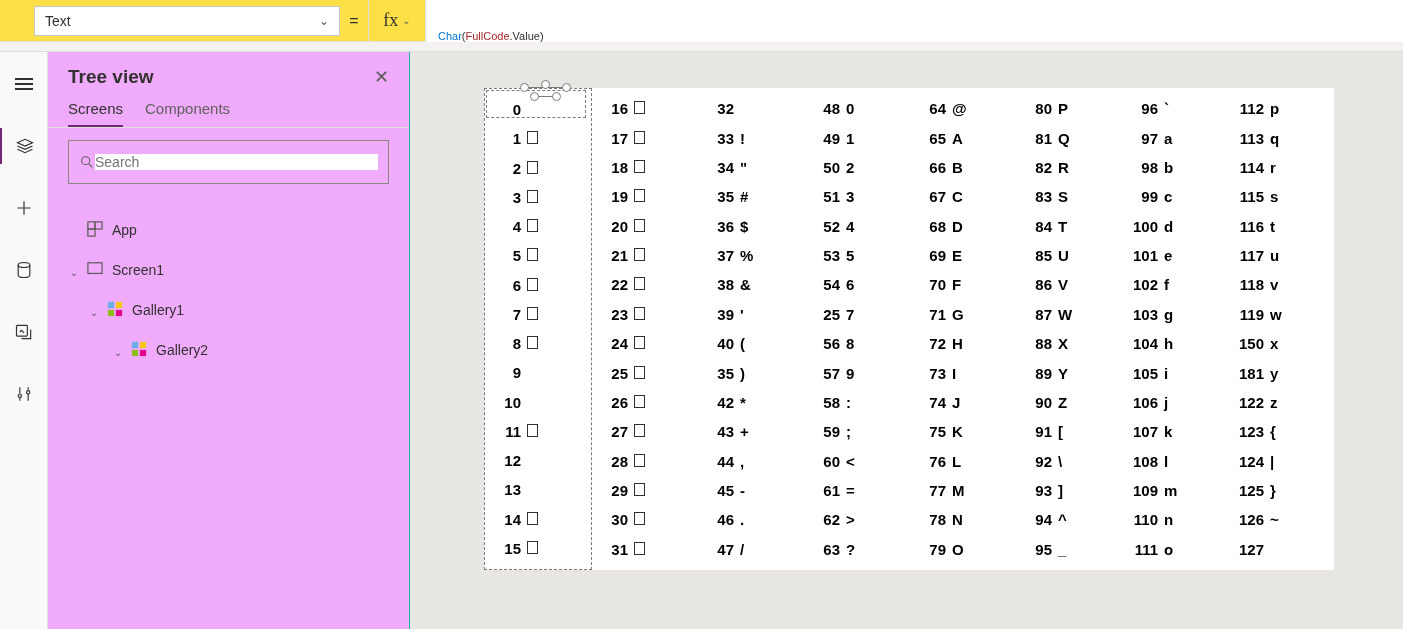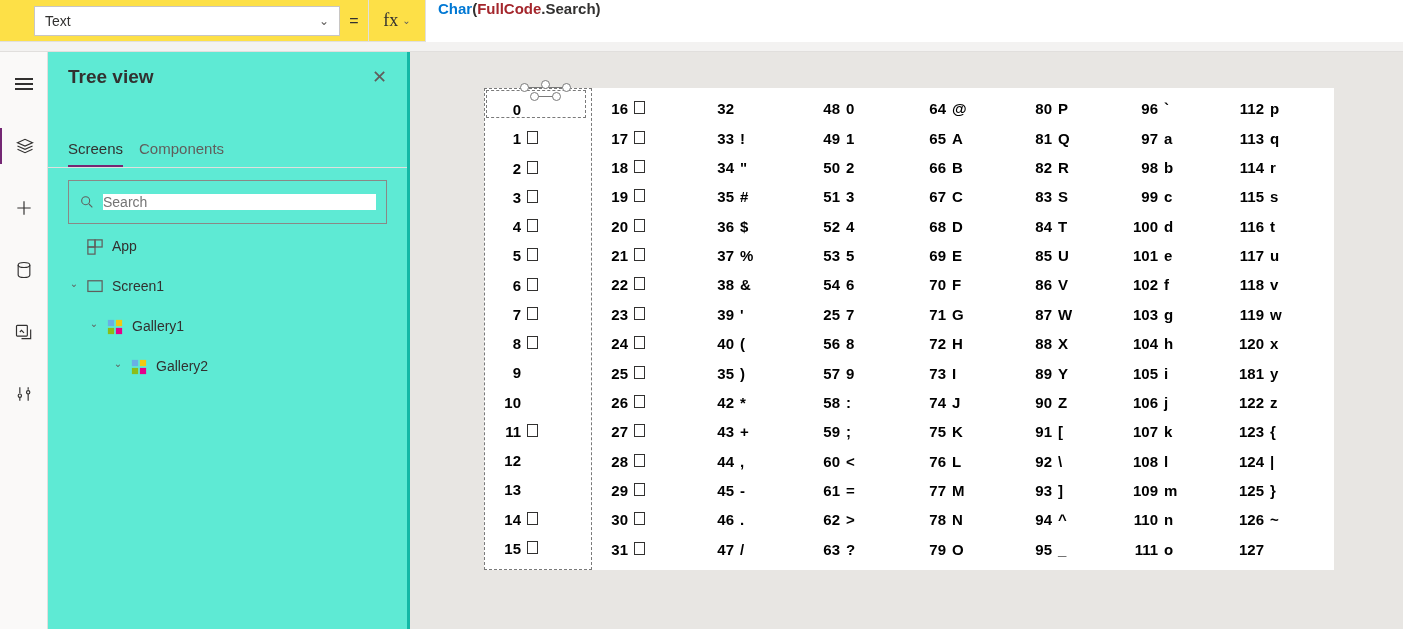--- a/index.html
+++ b/index.html
@@ -6,52 +6,52 @@
   html, body { width: 1403px; height: 629px; overflow: hidden; background: #faf9f8; }
 
   
   .formula-row { display:flex; align-items:center; height:42px; border-bottom:1px solid #e1dfdd; background:#fde047; }
   .prop-select { margin-left:34px; width:306px; height:30px; border:1px solid #c8c6c4; display:flex; align-items:center; justify-content:space-between; padding:0 10px; font-size:14px; color:#323130; background:#fff; cursor:pointer;}
   .prop-select .chev { font-size:12px; color:#605e5c;}
   .eq { width:28px; text-align:center; font-size:16px; color:#323130;}
   .fx-box { width:58px; height:42px; display:flex; align-items:center; justify-content:center; border-left:1px solid #e1dfdd; border-right:1px solid #e1dfdd; gap:4px; cursor:pointer;}
   .fx-box .fx { font-family:"Times New Roman",serif; font-size:18px; color:#323130;}
   .fx-box .chev { font-size:10px; color:#605e5c;}
-  .formula-input { flex:1; height:42px; display:flex; align-items:flex-start; padding-left:12px; font-family:Consolas,monospace; font-size:15px; background:#fff;font-weight:bold;}
+  .formula-input { flex:1; height:42px; display:flex; align-items:flex-end; padding-left:12px; font-family:Consolas,monospace; font-size:11px; background:#fff;}
   .tok-fn  { color:#0078d4; }
   .tok-par { color:#323130; }
   .tok-obj { color:#a4262c; }
   .tok-mem { color:#323130; }
 
   .below-bar { height:10px; background:#f3f2f1; border-bottom:1px solid #e1dfdd;}
 
   
   .main { display:flex; height:calc(629px - 52px); }
 
   .rail { width:48px; border-right:1px solid #e1dfdd; background:#faf9f8; display:flex; flex-direction:column; align-items:center; padding-top:14px; gap:26px;}
   .rail .ham div{ width:18px; height:2px; background:#323130; margin:3px 0;}
   .rail-btn { width:48px; height:36px; display:flex; align-items:center; justify-content:center; cursor:pointer; color:#323130;}
   .rail-btn.active { border-left:2px solid #742774; }
   .rail svg { width:20px; height:20px; stroke:#323130; fill:none; stroke-width:1.4;}
 
   
-  .tree { width:362px; border-right:3px solid #14b8a6; background:#5eead4; display:flex; flex-direction:column;}
+  .tree { width:362px; border-right:1px solid #14b8a6; background:#f0abfc; display:flex; flex-direction:column;}
   .tree-head { display:flex; align-items:center; justify-content:space-between; padding:14px 20px 6px 20px;}
   .tree-head h1{ font-size:19px; font-weight:600; color:#323130;}
   .tree-close { font-size:18px; color:#605e5c; cursor:pointer; font-weight:300;}
-  .tree-tabs { display:flex; gap:16px; padding:0 20px; border-bottom:1px solid #e1dfdd;margin-top:40px;}
+  .tree-tabs { display:flex; gap:22px; padding:0 20px; border-bottom:1px solid #e1dfdd;}
   .tree-tab { padding:6px 0 8px 0; font-size:15px; color:#605e5c; cursor:pointer;}
   .tree-tab.active { color:#323130; border-bottom:2px solid #742774; font-weight:400;}
   .search-wrap { padding:12px 20px;}
-  .search { height:44px; border:1px solid #8a8886; display:flex; align-items:center; padding:16px 10px; gap:8px;}
+  .search { height:44px; border:1px solid #8a8886; display:flex; align-items:center; padding:16px 10px; }
   .search input { border:none; outline:none; flex:1; font-size:14px; color:#323130;}
   .search svg{ width:16px; height:16px; stroke:#605e5c; fill:none; stroke-width:1.6;}
 
   .tree-body { flex:1; overflow:auto; padding-top:2px;}
-  .node { display:flex; align-items:flex-start; height:40px; font-size:14px; color:#323130; cursor:pointer; position:relative;}
+  .node { display:flex; align-items:flex-end; height:40px; font-size:14px; color:#323130; cursor:pointer; position:relative;}
   .node.selected{ background:#e1dfdd;}
   .node .more{ position:absolute; right:16px; color:#605e5c; letter-spacing:2px;}
   .caret { width:12px; text-align:center; font-size:10px; color:#605e5c; transform:rotate(0deg);} 
   .node .ic { width:18px; height:18px; margin:0 8px 0 6px; display:flex; align-items:center; justify-content:center;}
   .node .ic svg{ width:16px; height:16px;}
   .pad0{padding-left:20px;} .pad1{padding-left:20px;} .pad2{padding-left:40px;} .pad3{padding-left:64px;} .pad4{padding-left:100px;}
 
   .ic-app rect{fill:none;stroke:#605e5c;stroke-width:1.4;}
   .ic-screen rect{fill:none;stroke:#605e5c;stroke-width:1.4;}
   .ic-gallery rect{stroke:none;}
@@ -83,21 +83,21 @@
   </div>
   <div class="eq">=</div>
   <div class="fx-box">
     <span class="fx">fx</span>
     <span class="chev">⌄</span>
   </div>
   <div class="formula-input">
     <span class="tok-fn">Char</span>
     <span class="tok-par">( </span>
     <span class="tok-obj">FullCode</span>
-    <span class="tok-mem">.Search </span>
+    <span class="tok-mem">.Value </span>
     <span class="tok-par">)</span>
   </div>
 </div>
 <div class="below-bar"></div>
 
 <div class="main">
 
   <div class="rail">
     <div class="rail-btn">
       <div class="ham">
@@ -712,21 +712,21 @@
             </div>
             <div class="row">
               <span class="code">118</span>
               <span class="char">v</span>
             </div>
             <div class="row">
               <span class="code">119</span>
               <span class="char">w</span>
             </div>
             <div class="row">
-              <span class="code">120</span>
+              <span class="code">150</span>
               <span class="char">x</span>
             </div>
             <div class="row">
               <span class="code">181</span>
               <span class="char">y</span>
             </div>
             <div class="row">
               <span class="code">122</span>
               <span class="char">z</span>
             </div>

